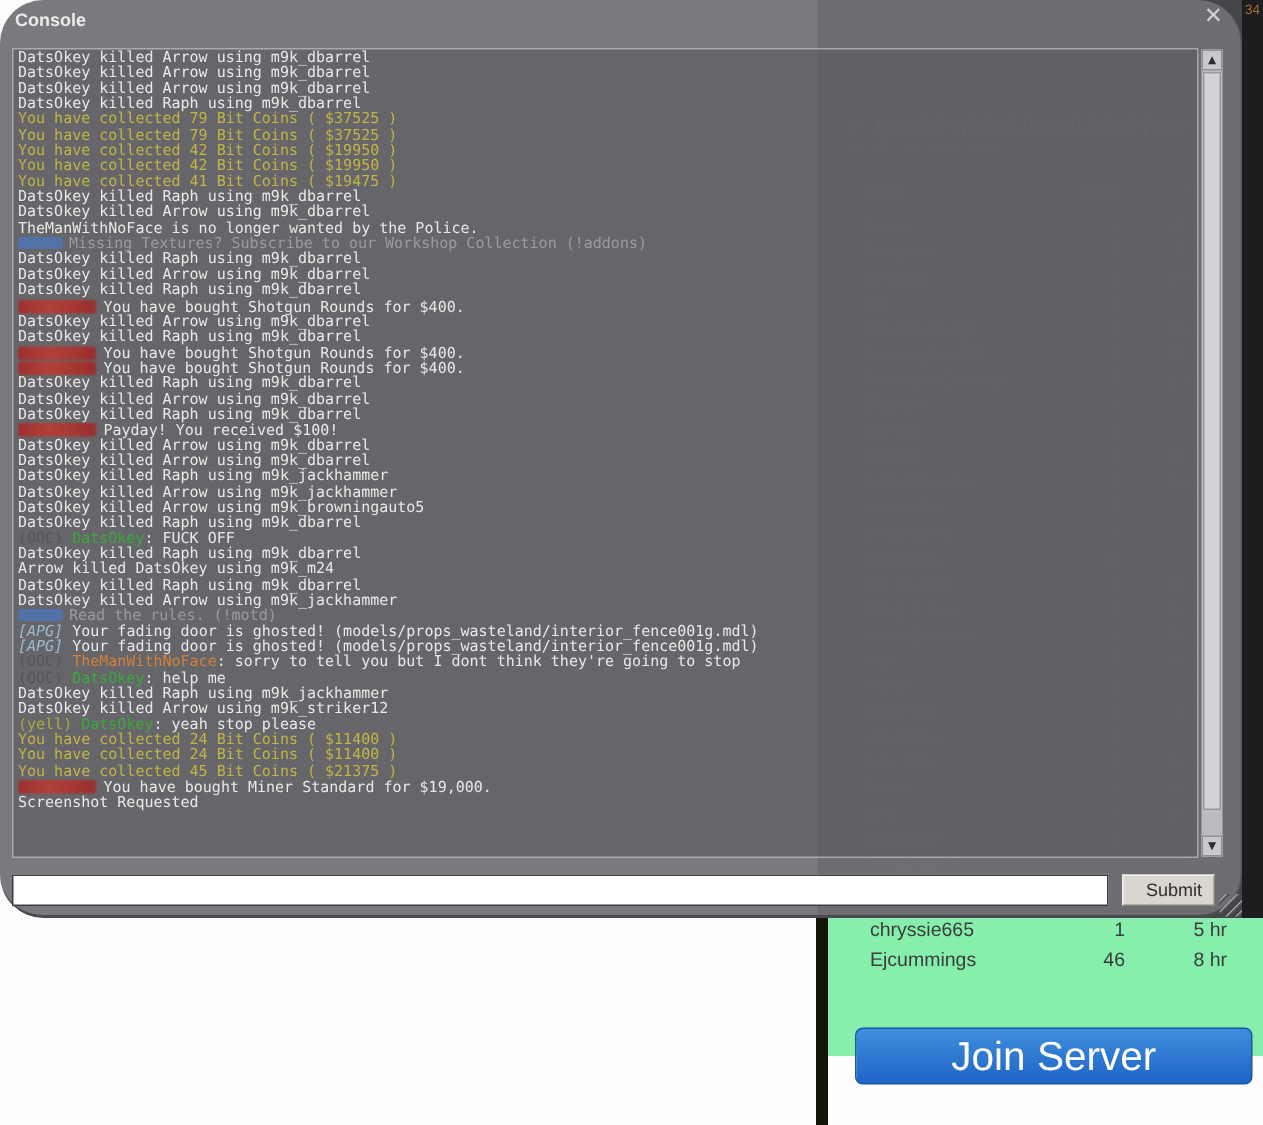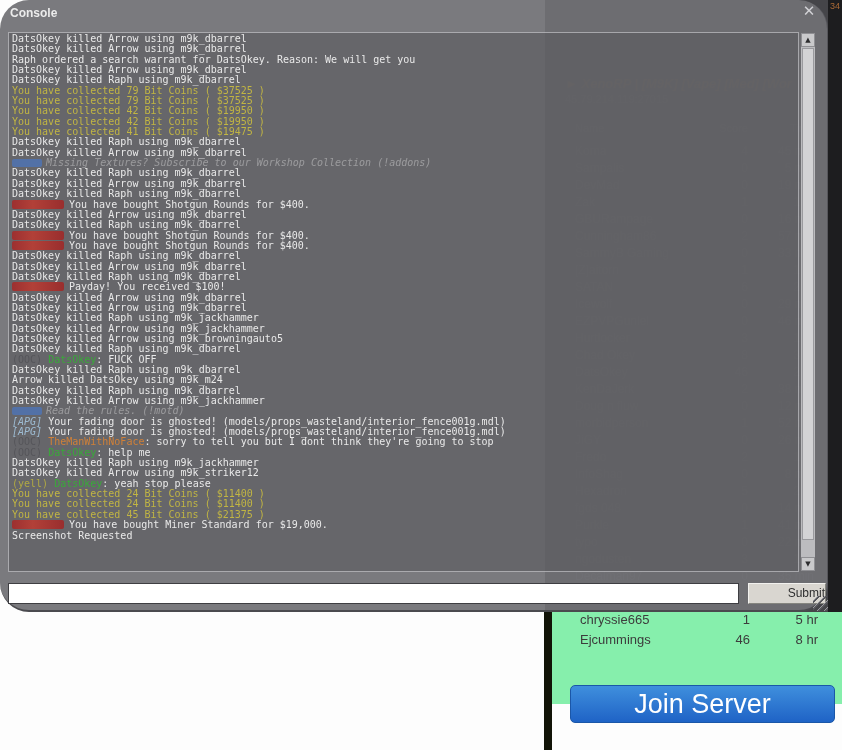--- a/index.html
+++ b/index.html
@@ -38,44 +38,44 @@
   .titlebar{position:absolute;left:0;top:0;width:100%;height:26px;}
   .title{position:absolute;left:10px;top:6px;font:bold 12px "Liberation Sans",sans-serif;color:#ececec;}
   .close-x{position:absolute;right:10px;top:3px;width:16px;height:16px;color:#d2d2d6;font:15px "Liberation Sans",sans-serif;
            text-align:center;line-height:16px;cursor:pointer;}
   .textarea{position:absolute;left:8px;top:32px;width:791px;height:540px;box-sizing:border-box;
             background:rgba(90,90,94,0.62);border:1px solid rgba(225,225,230,0.55);
             overflow:hidden;padding:1px 0 0 3px;}
   .con-line{height:10.35px;white-space:pre;font:10px/10.35px "DejaVu Sans Mono",monospace;}
   .sw{color:#e9e9e9;} 
   .sc{color:#c1b543;} 
-  .sf{color:rgba(232,232,232,0.40);font-style:italic;} 
+  .sf{color:rgba(232,232,232,0.40);} 
   .sooc{color:#55555a;}
   .sgrn{color:#3aa93a;}
   .sorg{color:#d08038;}
   .syel{color:#b0a843;margin-top:47px;}
   .sapg{color:#9dbbd2;font-style:italic;}
   .blob-blue{display:inline-block;width:30px;height:8px;border-radius:2px;background:rgba(77,116,184,0.78);
              filter:blur(0.5px);vertical-align:middle;margin:0 4px 1px 0;}
   .blob-red{display:inline-block;width:52px;height:9px;border-radius:2px;
             background:linear-gradient(90deg,#9c3030,#b24038 40%,#992e2e);filter:blur(0.6px);
             vertical-align:middle;margin:0 5px 1px 0;}
   .con-scrollbar{position:absolute;left:801px;top:33px;width:14px;height:538px;background:#bcbcbf;}
   .sb-btn{position:absolute;left:0;width:14px;height:14px;background:#c9c9cb;border:1px solid #8f8f93;
           box-sizing:border-box;font:7px "DejaVu Sans",sans-serif;color:#2c2c2e;text-align:center;line-height:12px;cursor:pointer;}
   .sb-up{top:0;}
   .sb-down{bottom:0;}
   .sb-thumb{position:absolute;left:1px;top:15px;width:12px;height:492px;background:#d3d3d5;border:1px solid #9a9a9e;
             box-sizing:border-box;cursor:pointer;}
   .con-input{position:absolute;left:8px;top:583px;width:731px;height:21px;box-sizing:border-box;
              background:#fff;border:1px solid #3e3e42;font:12px "Liberation Sans",sans-serif;padding:2px 4px;color:#222;}
-  .submit-btn{position:absolute;left:748px;top:583px;width:78px;height:21px;box-sizing:border-box;
+  .submit-btn{position:absolute;left:748px;top:583px;width:62px;height:21px;box-sizing:border-box;
               background:#d9d6d0;border-top:1px solid #f2f1ee;border-left:1px solid #f2f1ee;
               border-right:1px solid #85857f;border-bottom:1px solid #85857f;
-              font:12px "Liberation Sans",sans-serif;color:#2e2e2e;text-align:right;line-height:19px;cursor:pointer;}
+              font:12px "Liberation Sans",sans-serif;color:#2e2e2e;text-align:left;line-height:19px;cursor:pointer;padding-left:15px;}
   .resize-grip{position:absolute;left:813px;top:596px;width:15px;height:15px;cursor:nwse-resize;
                background:repeating-linear-gradient(135deg,transparent 0 3px,#9a9a9e 3px 4px,#55555a 4px 5px);}
 </style>
 </head>
 <body>
 
 <div id="stage">
 
   <div class="page-left"></div>
 
@@ -251,30 +251,30 @@
 
   <div class="console-win">
     <div class="titlebar">
       <span class="title">Console</span>
       <span class="close-x">✕</span>
     </div>
 
     <div class="textarea" id="con-text">
         <div class="con-line"><span class="sw">DatsOkey killed Arrow using m9k_dbarrel</span></div>
         <div class="con-line"><span class="sw">DatsOkey killed Arrow using m9k_dbarrel</span></div>
-        <div class="con-line"><span class="sw">Raph ordered a search warrant for DatsOkey. Reason: We will get you</span></div>
         <div class="con-line"><span class="sw">DatsOkey killed Arrow using m9k_dbarrel</span></div>
         <div class="con-line"><span class="sw">DatsOkey killed Raph using m9k_dbarrel</span></div>
         <div class="con-line"><span class="sc">You have collected 79 Bit Coins ( $37525 )</span></div>
         <div class="con-line"><span class="sc">You have collected 79 Bit Coins ( $37525 )</span></div>
         <div class="con-line"><span class="sc">You have collected 42 Bit Coins ( $19950 )</span></div>
         <div class="con-line"><span class="sc">You have collected 42 Bit Coins ( $19950 )</span></div>
         <div class="con-line"><span class="sc">You have collected 41 Bit Coins ( $19475 )</span></div>
         <div class="con-line"><span class="sw">DatsOkey killed Raph using m9k_dbarrel</span></div>
         <div class="con-line"><span class="sw">DatsOkey killed Arrow using m9k_dbarrel</span></div>
+        <div class="con-line"><span class="sw">TheManWithNoFace is no longer wanted by the Police.</span></div>
         <div class="con-line"><span class="blob-blue"></span><span class="sf">Missing Textures? Subscribe to our Workshop Collection (!addons)</span></div>
         <div class="con-line"><span class="sw">DatsOkey killed Raph using m9k_dbarrel</span></div>
         <div class="con-line"><span class="sw">DatsOkey killed Arrow using m9k_dbarrel</span></div>
         <div class="con-line"><span class="sw">DatsOkey killed Raph using m9k_dbarrel</span></div>
         <div class="con-line"><span class="blob-red"></span><span class="sw">You have bought Shotgun Rounds for $400.</span></div>
         <div class="con-line"><span class="sw">DatsOkey killed Arrow using m9k_dbarrel</span></div>
         <div class="con-line"><span class="sw">DatsOkey killed Raph using m9k_dbarrel</span></div>
         <div class="con-line"><span class="blob-red"></span><span class="sw">You have bought Shotgun Rounds for $400.</span></div>
         <div class="con-line"><span class="blob-red"></span><span class="sw">You have bought Shotgun Rounds for $400.</span></div>
         <div class="con-line"><span class="sw">DatsOkey killed Raph using m9k_dbarrel</span></div>

